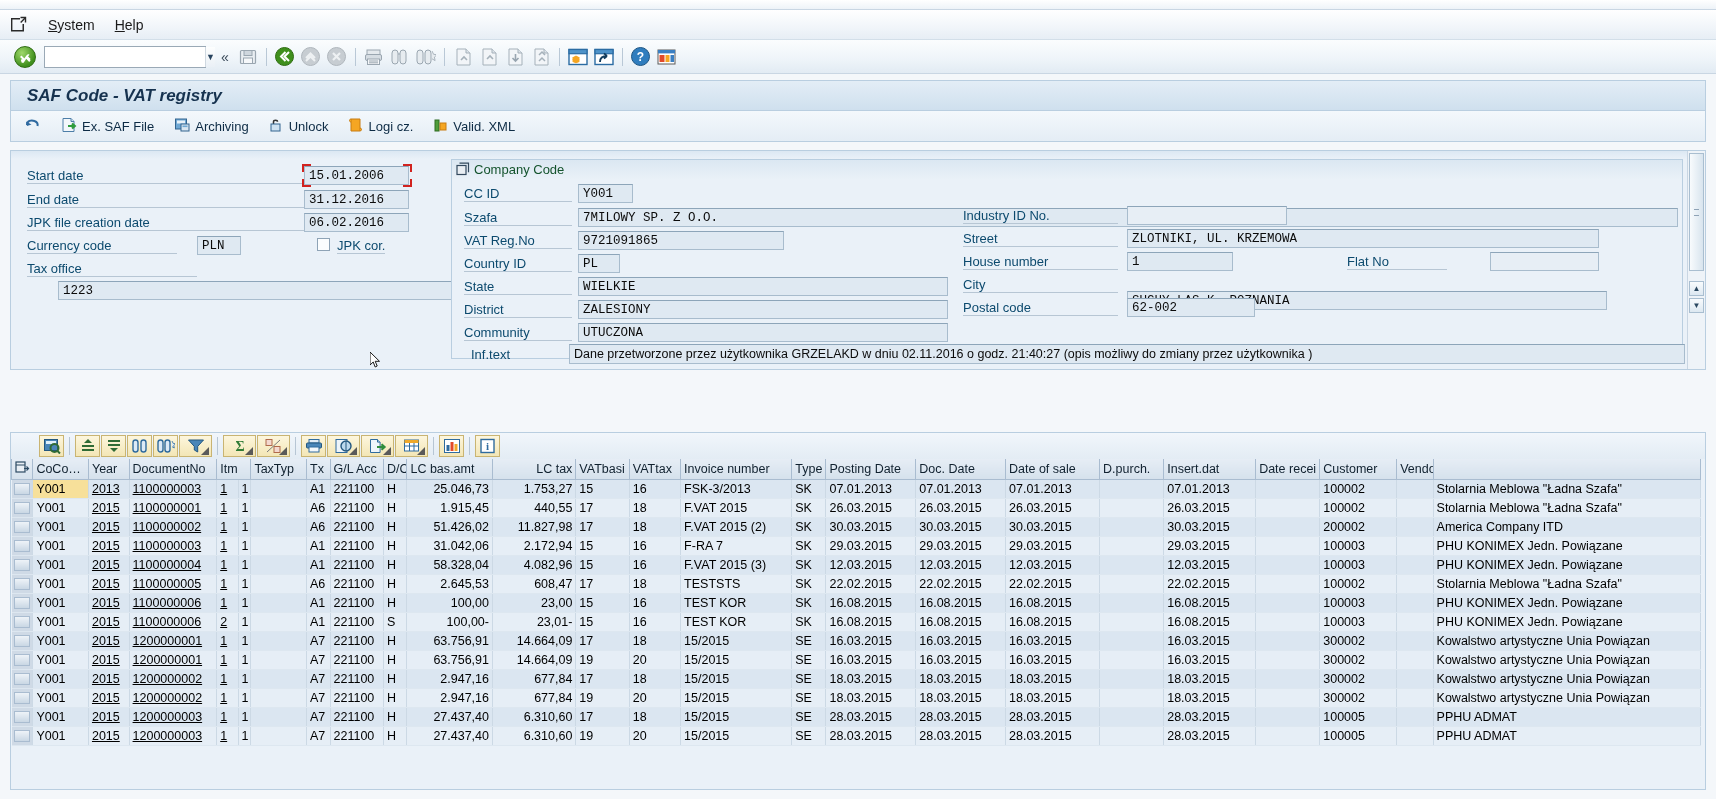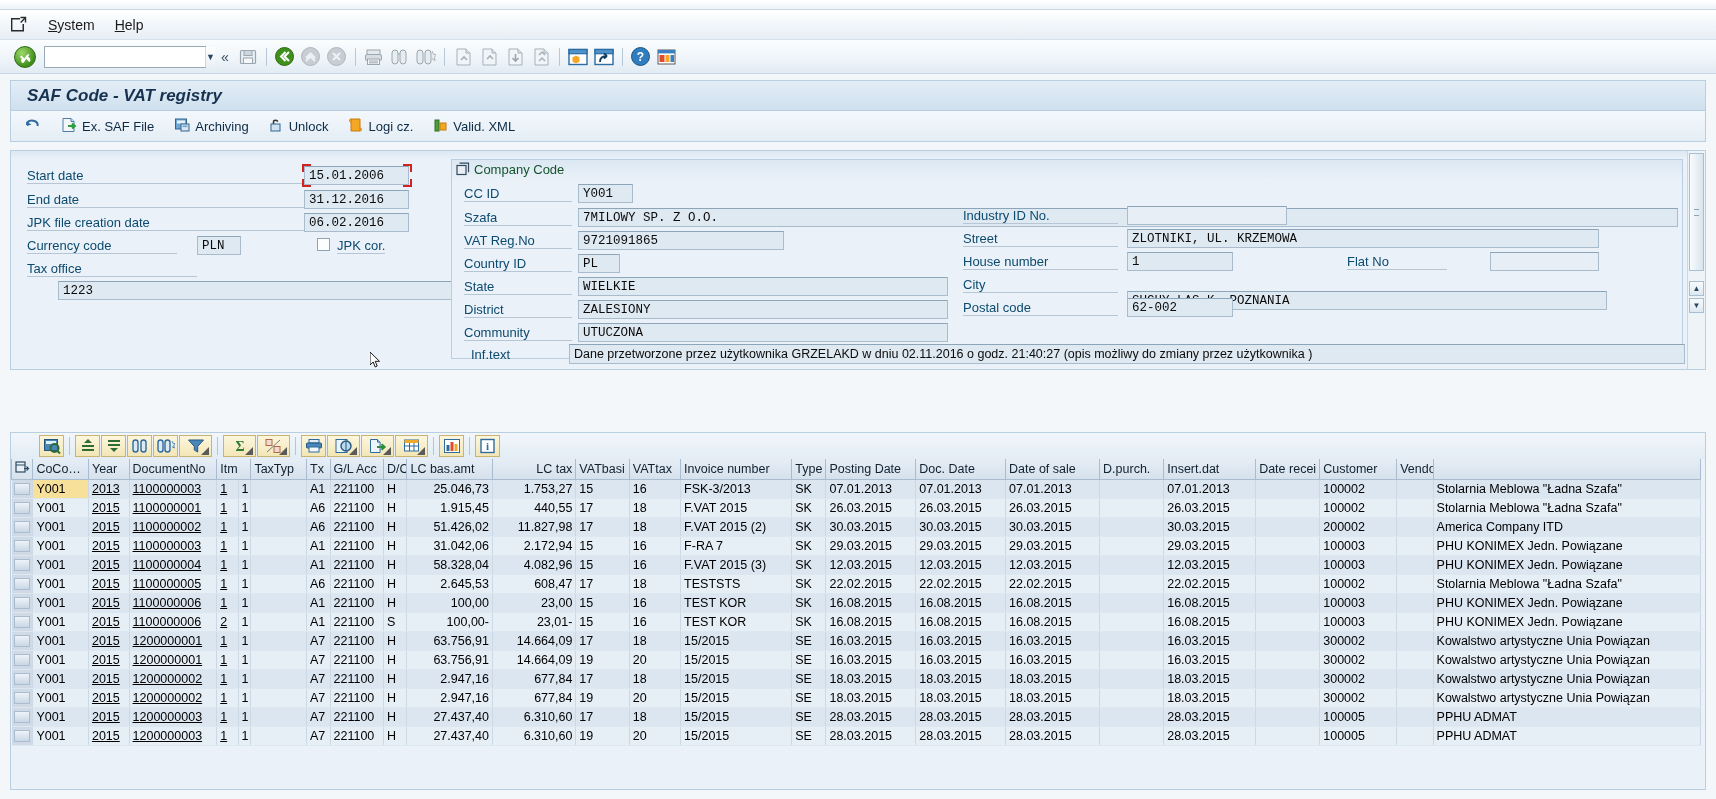--- a/index.html
+++ b/index.html
@@ -606,21 +606,21 @@
           <div class="fld" style="position:absolute;left:170px;top:1px;width:106px;">1</div>
           <div class="lbl underline" style="position:absolute;left:390px;top:3px;width:100px;">Flat No</div>
           <div class="fld empty" style="position:absolute;left:533px;top:1px;width:109px;"></div>
         </div>
         <div style="position:relative;height:23px;">
           <div class="lbl underline" style="position:absolute;left:6px;top:3px;width:155px;">City</div>
           <div class="fld" style="position:absolute;left:170px;top:1px;width:480px;margin-top:16px;">SUCHY LAS K. POZNANIA</div>
         </div>
         <div style="position:relative;height:23px;">
           <div class="lbl underline" style="position:absolute;left:6px;top:3px;width:155px;">Postal code</div>
-          <div class="fld" style="position:absolute;left:170px;top:1px;width:106px;">62-002</div>
+          <div class="fld" style="position:absolute;left:170px;top:1px;width:128px;">62-002</div>
         </div>
       </div>
     </div>
 
     <div class="vscroll" style="width:18px;">
       <div class="thumb">
         <div class="grip"></div>
       </div>
       <div class="arrowbox" style="top:130px;">▲</div>
       <div class="arrowbox" style="top:147px;">▼</div>

